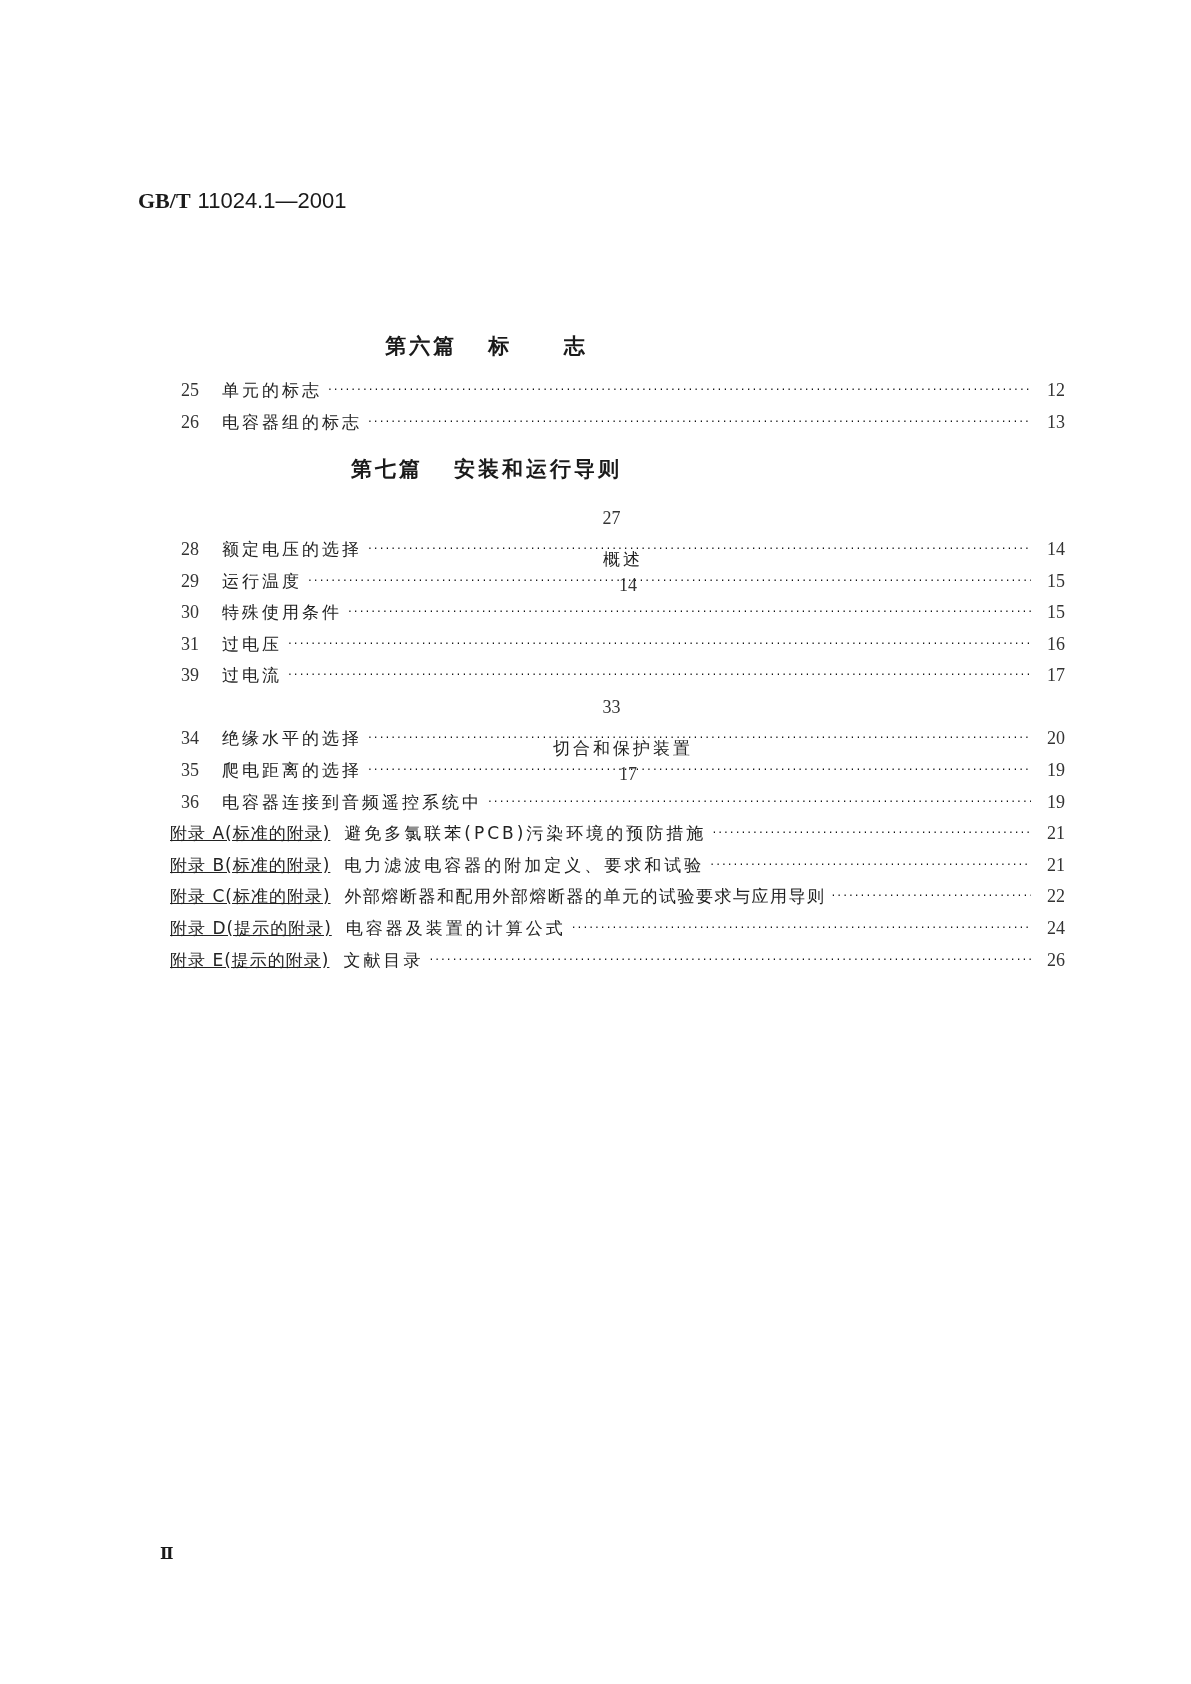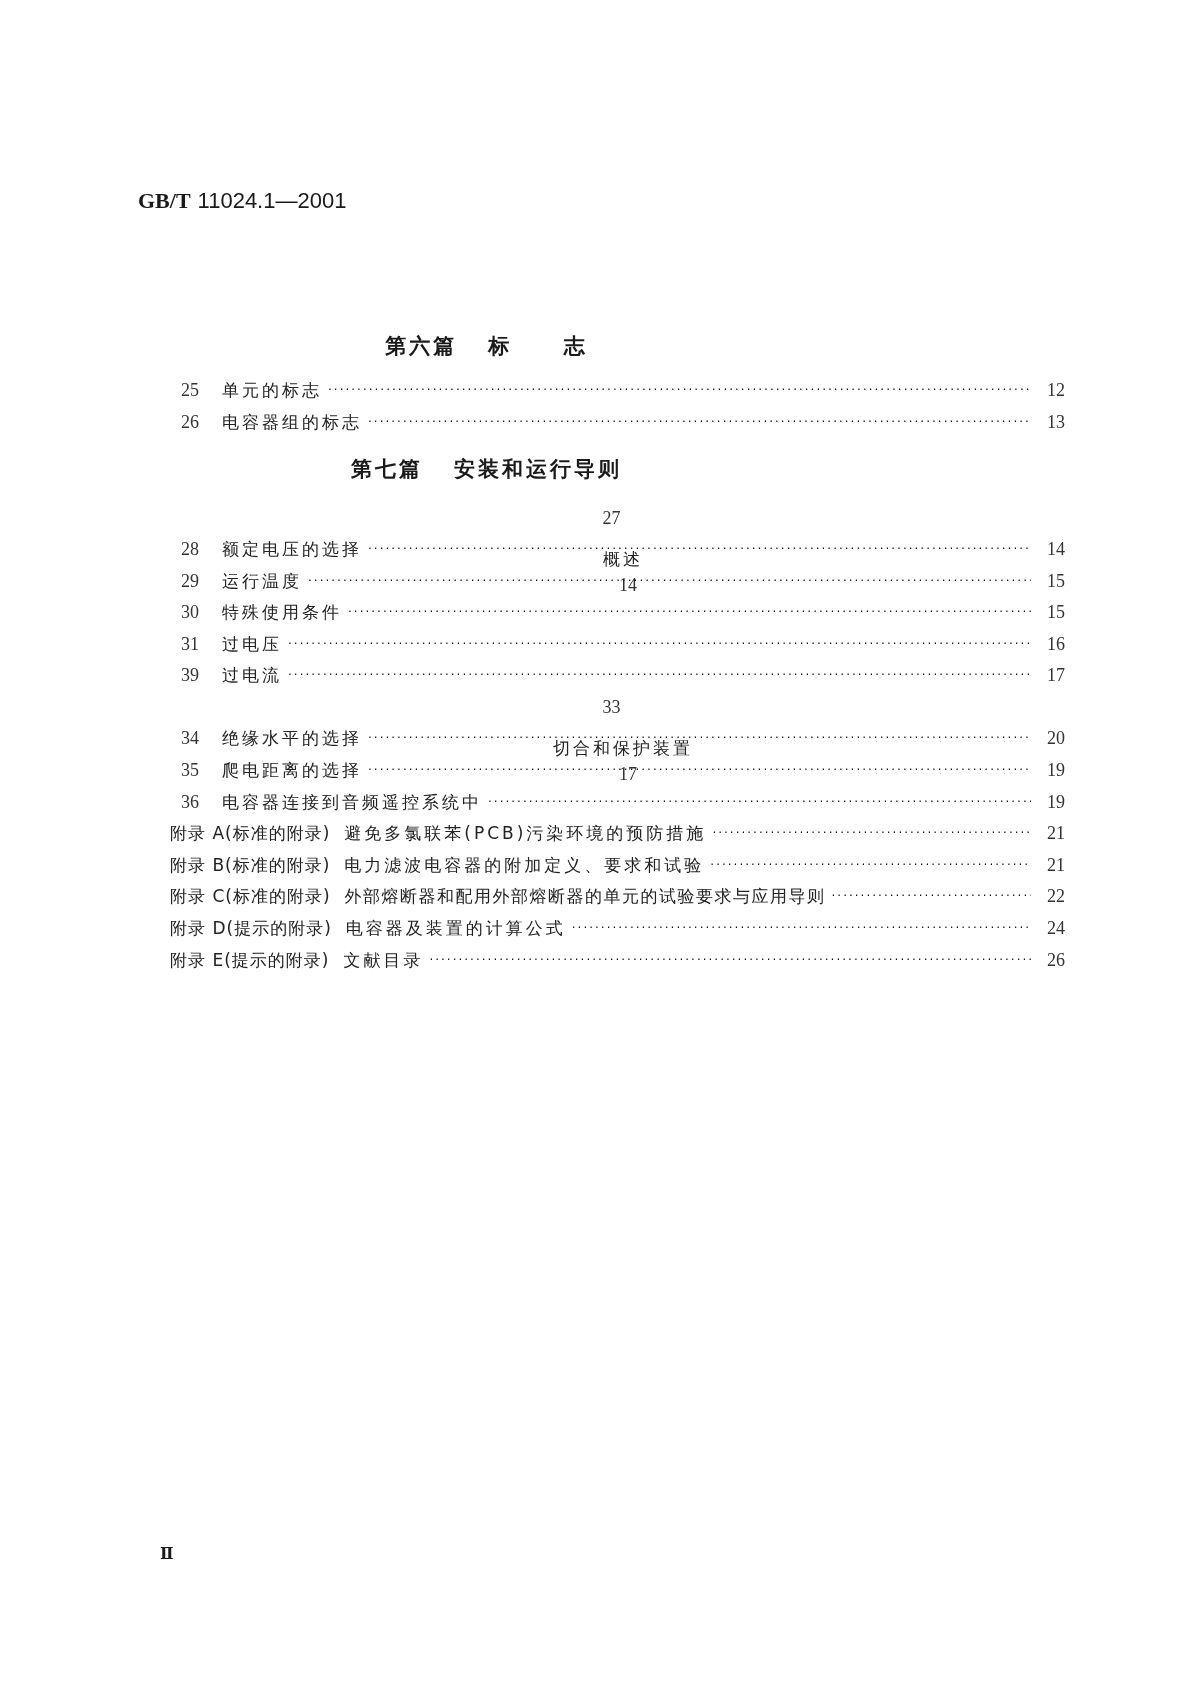--- a/index.html
+++ b/index.html
@@ -14,21 +14,21 @@
   .toc { position: absolute; left: 181px; width: 884px; }
   .toc-row { position: absolute; left: 0; width: 884px; height: 26px; display: flex; align-items: center;
              font-size: 18px; line-height: 26px; white-space: nowrap; }
   .toc-num { width: 41px; flex: 0 0 41px; font-family: "Liberation Serif", serif; font-size: 18px; color: #333; }
   .toc-label { flex: 0 0 auto; letter-spacing: 3px; font-family: "DejaVu Sans", sans-serif; font-size: 17px; color: #222; }
   .toc-dots { flex: 1 1 auto; overflow: hidden; margin: 0 6px; color: #111; font-size: 12px; letter-spacing: 2px;
               font-family: "DejaVu Sans", sans-serif; align-self: center; height: 16px; line-height: 16px; }
   .toc-dots::before { content: "····································································································································································································"; }
   .toc-page { flex: 0 0 auto; width: 28px; text-align: right; font-family: "Liberation Serif", serif; font-size: 18px; color: #333; }
   .appx-row { left: -11px; width: 895px; }
-  .appx-prefix { flex: 0 0 auto; font-family: "DejaVu Sans", sans-serif; font-size: 17px; letter-spacing: 1px; color: #222; margin-right: 14px; }
+  .appx-prefix { flex: 0 0 auto; font-family: "DejaVu Sans", sans-serif; font-size: 17px; letter-spacing: 1px; color: #222; margin-right: 14px; text-decoration: underline; }
   .page-mark { position: absolute; left: 160px; top: 1544px; font-family: "DejaVu Serif", serif; font-size: 16px; font-weight: bold; }
 </style>
 </head>
 <body>
 
 <div class="std-code">
   <span class="prefix">GB/T</span>
   <span class="num">11024.1—2001</span>
 </div>
 

